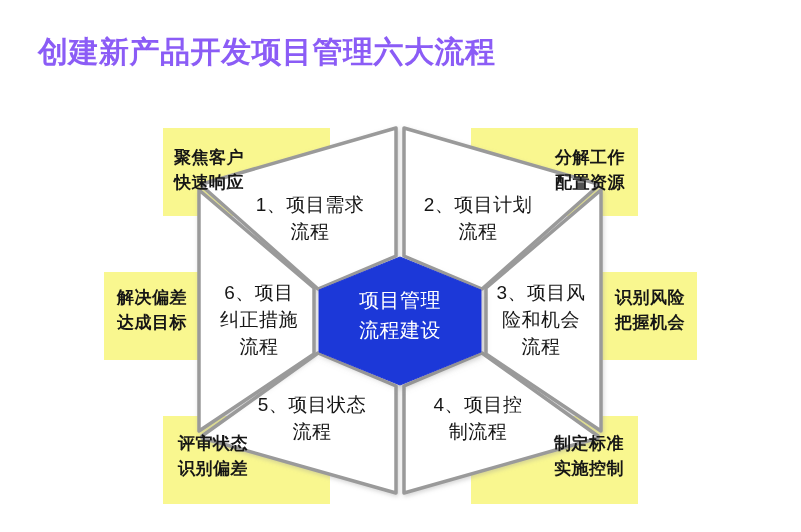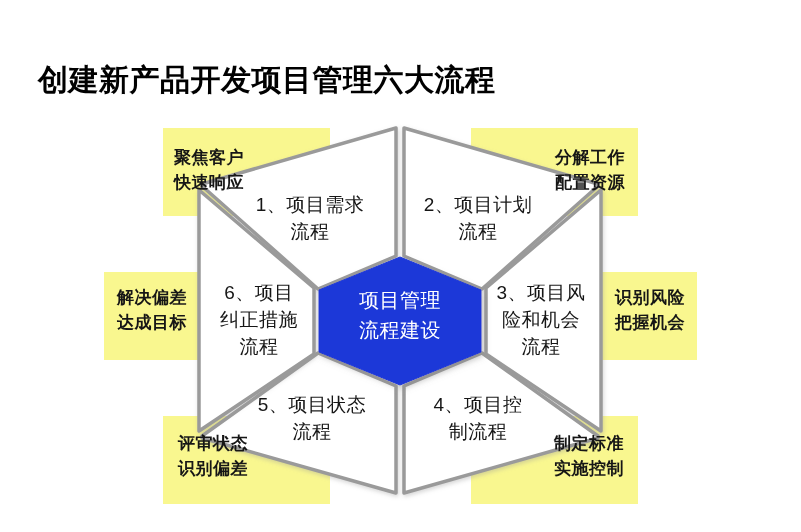--- a/index.html
+++ b/index.html
@@ -13,24 +13,23 @@
     position: relative;
     overflow: hidden;
     font-family: "Liberation Sans", "DejaVu Sans", sans-serif;
   }
   #page-title {
     position: absolute;
     left: 38px;
     top: 32px;
     font-size: 30px;
     font-weight: bold;
-    color: #000000;
+    color: #8b5cf6;
     letter-spacing: 0.5px;
     white-space: nowrap;
-    margin-top: 28px;
   }
   #diagram {
     position: absolute;
     left: 0;
     top: 0;
     width: 801px;
     height: 532px;
   }
   .seg-text {
     font-family: "Liberation Sans", "DejaVu Sans", sans-serif;

